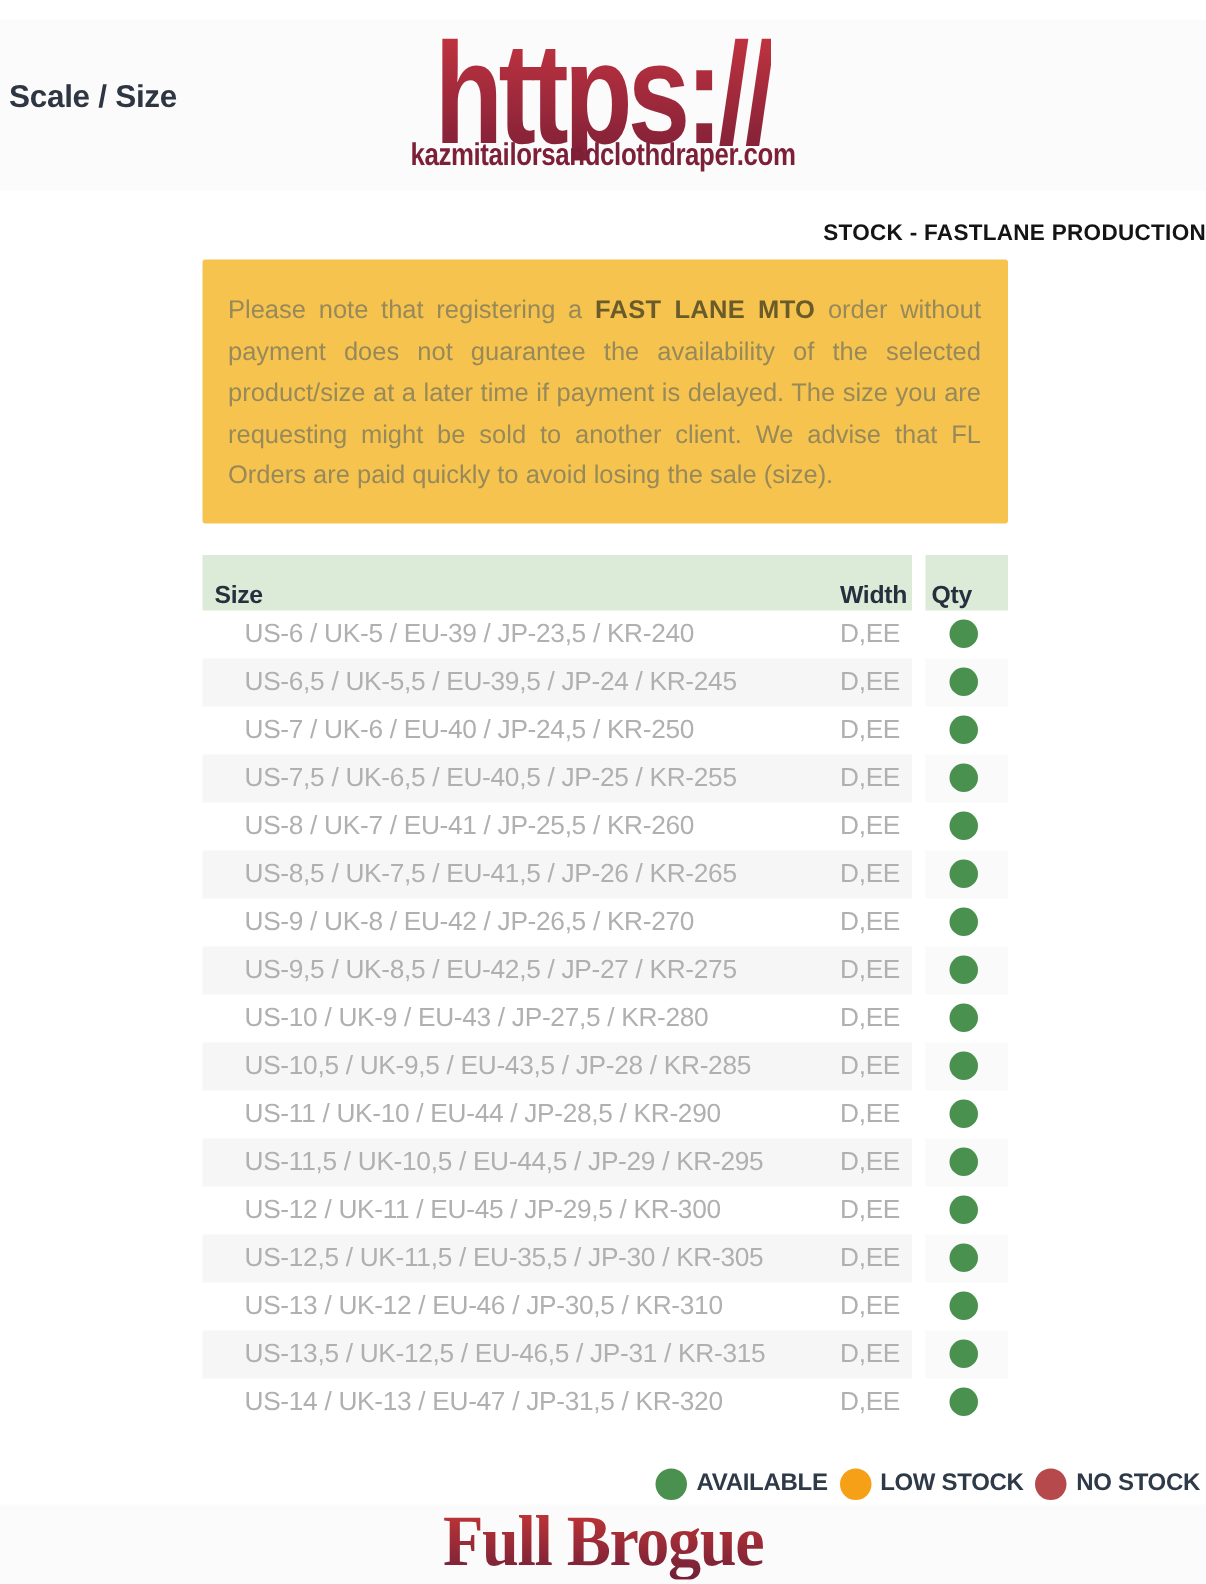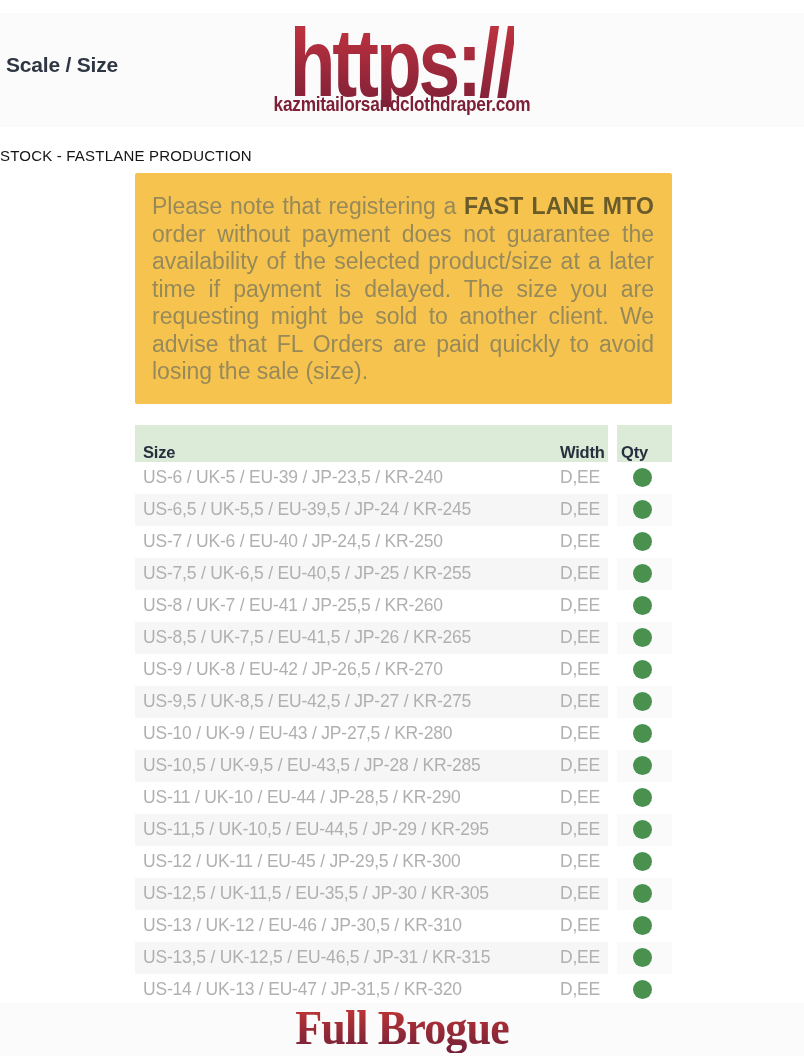--- a/index.html
+++ b/index.html
@@ -53,35 +53,35 @@
     display: block;
     margin-top: -14px;
     font-size: 21px;
     font-weight: bold;
     letter-spacing: -0.3px;
     transform: scale(0.82, 1);
     color: #7D2037;
   }
   .section-heading {
     margin-top: 20px;
-    text-align: left;
+    text-align: right;
     font-size: 15px;
-    font-weight: normal;
+    font-weight: bold;
     color: #141414;
     letter-spacing: 0.2px;
   }
   .notice-box {
     margin: 9px 0 0 135px;
     width: 537px;
     background: #F6C44E;
     border-radius: 2px;
     padding: 20px 18px 18px 17px;
   }
   .notice-text {
-    font-size: 23px;
+    font-size: 17px;
     line-height: 27.5px;
     color: #97895A;
     text-align: justify;
   }
   .notice-text b { color: #6A5B2B; letter-spacing: 0.2px; }
   .size-table { margin: 21px 0 0 135px; width: 537px; }
   .t-row { display: flex; height: 32px; }
   .t-head { display: flex; height: 37px; }
   .cell-main { display: flex; width: 473px; align-items: center; }
   .cell-size { flex: 1; padding-left: 8px; }
@@ -94,20 +94,21 @@
     font-size: 16.5px;
     font-weight: bold;
     color: #262F3D;
     letter-spacing: -0.2px;
   }
   .t-row .cell-size, .t-row .cell-width {
     font-size: 17.5px;
     color: #B0B0B0;
     letter-spacing: -0.2px;
     white-space: nowrap;
+    margin-left: 20px;
   }
   .t-row.striped .cell-main { background: #F6F6F6; }
   .t-row.striped .cell-qty { background: #FAFAFA; }
   .dot {
     width: 19px; height: 19px;
     border-radius: 50%;
     margin-right: 5px;
   }
   .legend {
     margin-top: 28px;

